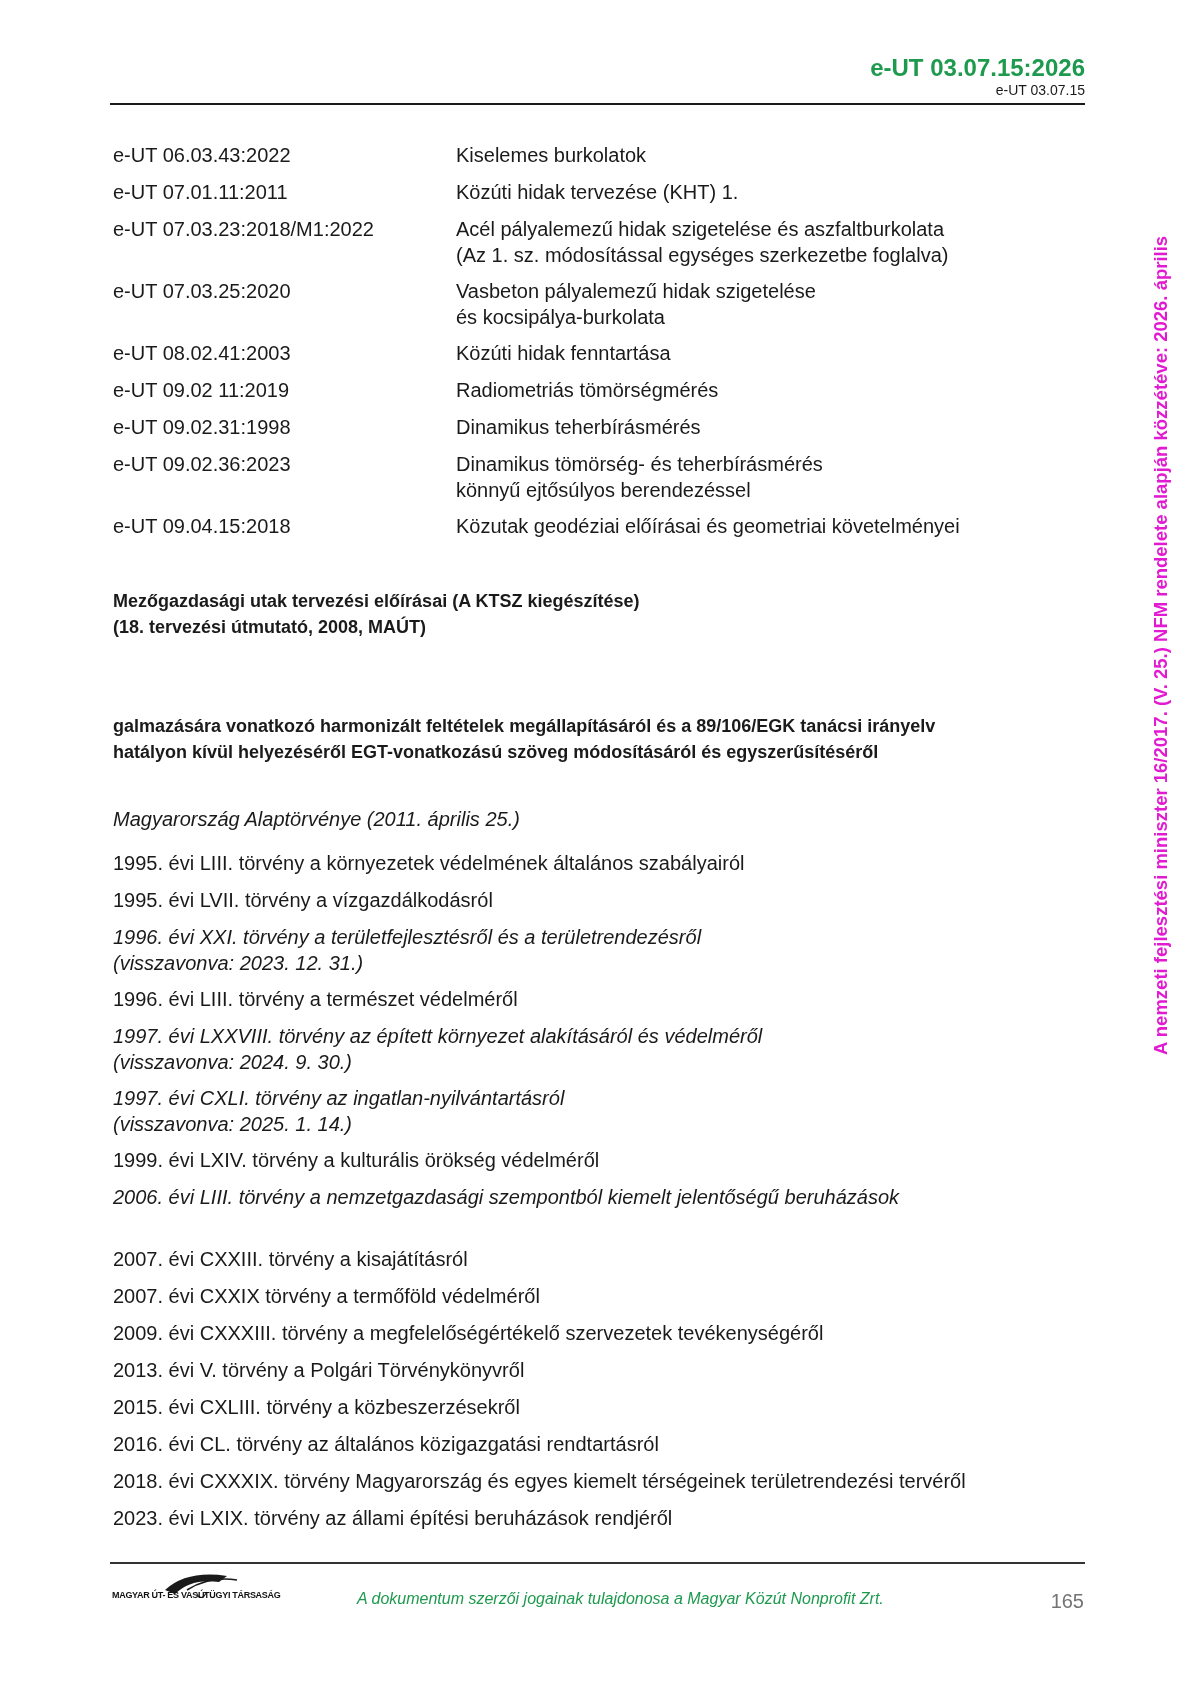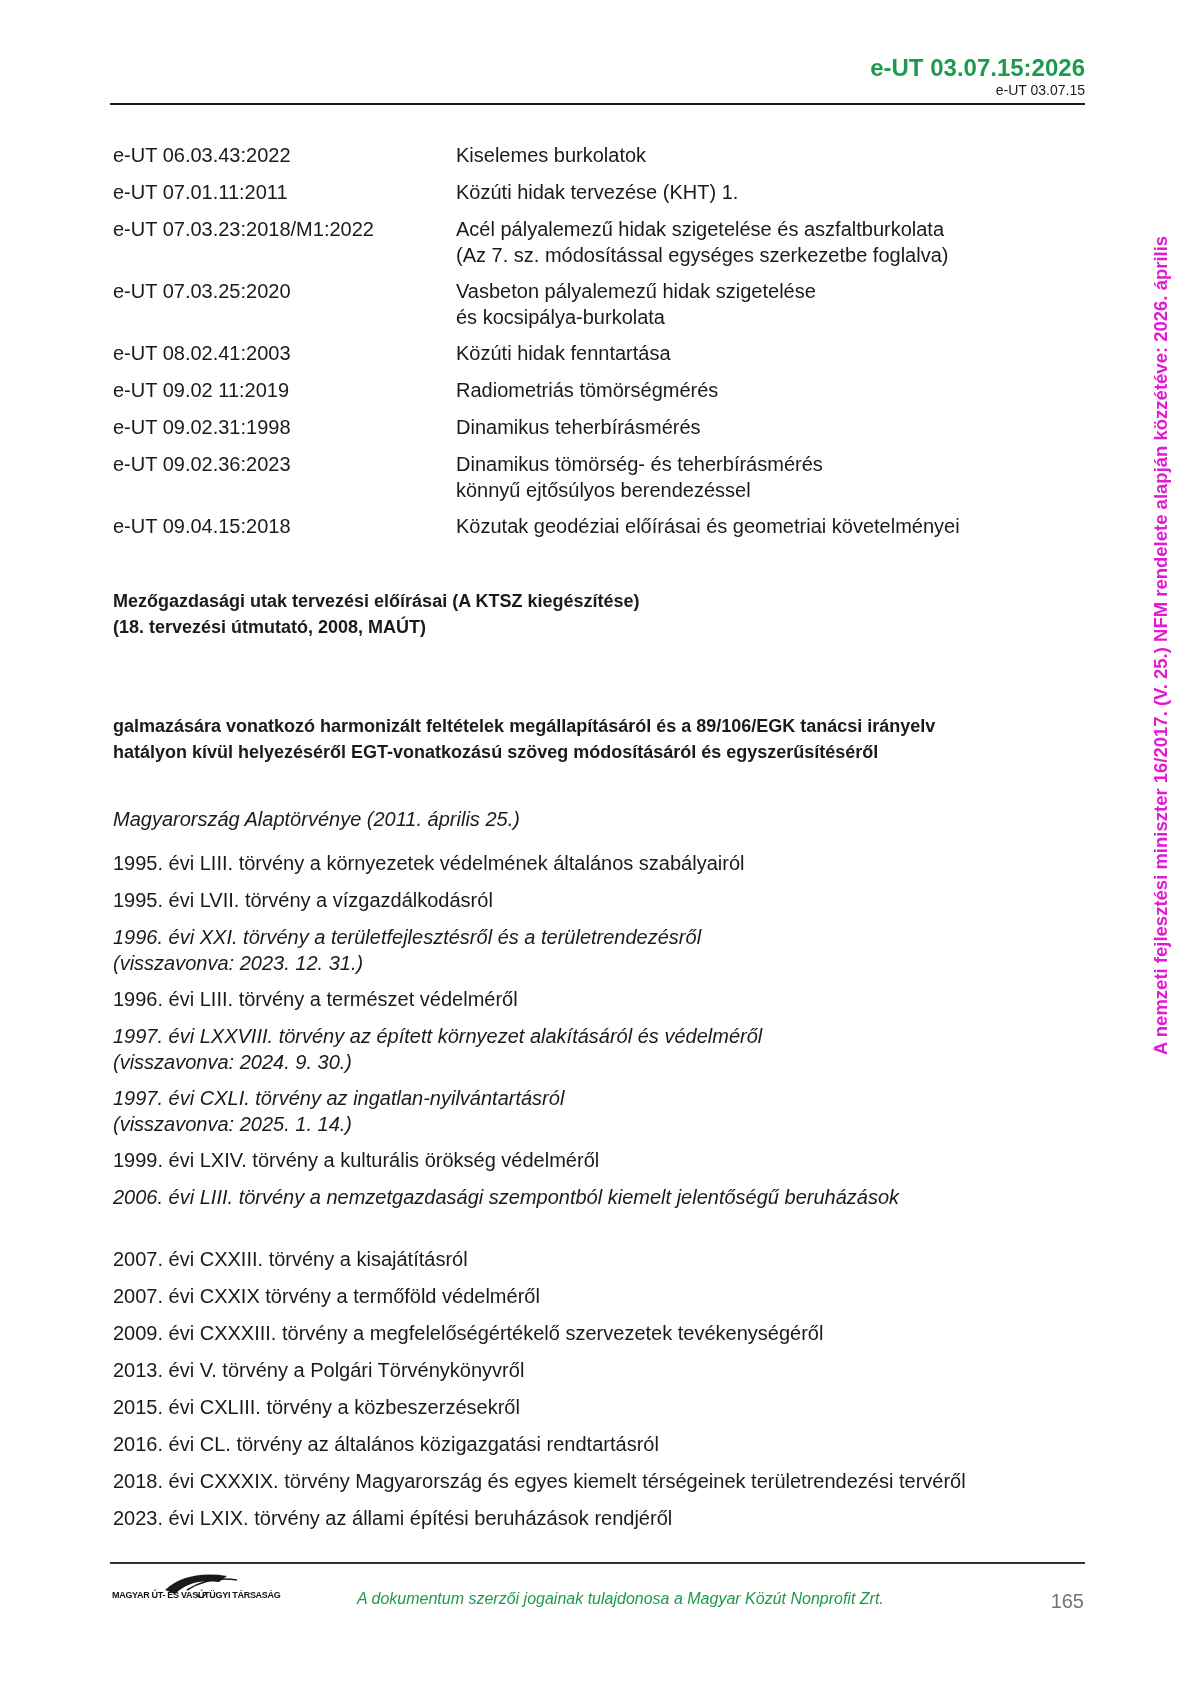--- a/index.html
+++ b/index.html
@@ -39,21 +39,21 @@
   <div class="std-row" style="top:142px">
     <span class="std-code">e-UT 06.03.43:2022</span>
     <span class="std-title"><span>Kiselemes burkolatok</span></span>
   </div>
   <div class="std-row" style="top:179px">
     <span class="std-code">e-UT 07.01.11:2011</span>
     <span class="std-title"><span>Közúti hidak tervezése (KHT) 1.</span></span>
   </div>
   <div class="std-row" style="top:216px">
     <span class="std-code">e-UT 07.03.23:2018/M1:2022</span>
-    <span class="std-title"><span>Acél pályalemezű hidak szigetelése és aszfaltburkolata</span><br><span>(Az 7. sz. módosítással egységes szerkezetbe foglalva)</span></span>
+    <span class="std-title"><span>Acél pályalemezű hidak szigetelése és aszfaltburkolata</span><br><span>(Az 1. sz. módosítással egységes szerkezetbe foglalva)</span></span>
   </div>
   <div class="std-row" style="top:278px">
     <span class="std-code">e-UT 07.03.25:2020</span>
     <span class="std-title"><span>Vasbeton pályalemezű hidak szigetelése</span><br><span>és kocsipálya-burkolata</span></span>
   </div>
   <div class="std-row" style="top:340px">
     <span class="std-code">e-UT 08.02.41:2003</span>
     <span class="std-title"><span>Közúti hidak fenntartása</span></span>
   </div>
   <div class="std-row" style="top:377px">

